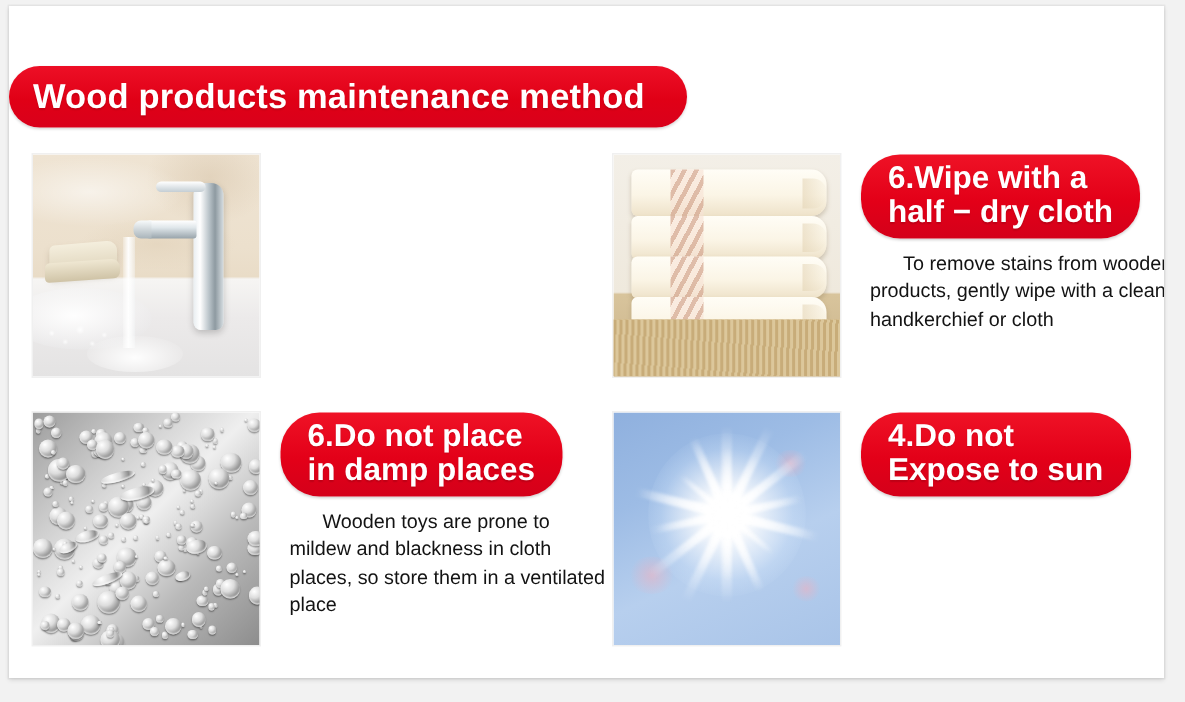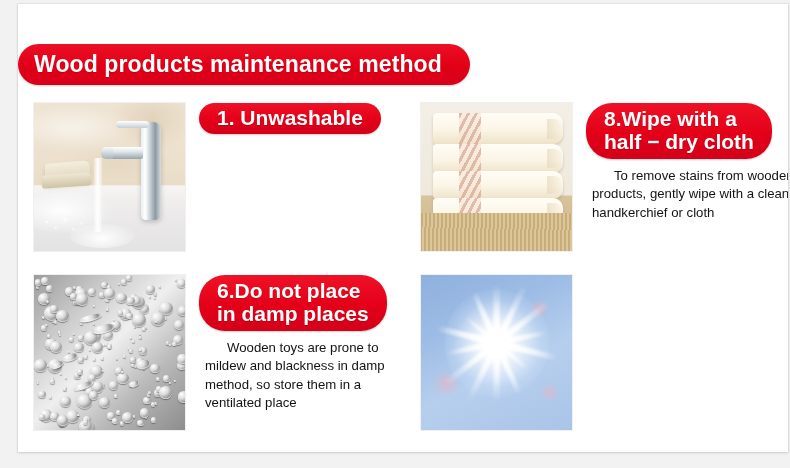--- a/index.html
+++ b/index.html
@@ -18,21 +18,21 @@
 
   
   #page {
     position: relative;
     width: 790px;
     height: 468px;
     background: #f2f2f2;
   }
   #card {
     position: absolute;
-    left: 18px;
+    left: 6px;
     top: 4px;
     width: 770px;
     height: 448px;
     background: #ffffff;
     box-shadow: 0 1px 3px rgba(0,0,0,0.13), 0 0 0 1px rgba(0,0,0,0.045);
     overflow: hidden;
   }
 
   
   #title-banner {
@@ -266,23 +266,20 @@
           <div class="soap2"></div>
           <div class="spout-body"></div>
           <div class="spout-arm"></div>
           <div class="handle"></div>
           <div class="stream"></div>
           <div class="splash"></div>
           <div class="bubbles"></div>
         </div>
       </div>
       <div class="body">
-        <div class="badge">
-          <span class="btxt">1. Unwashable</span>
-        </div>
       </div>
     </div>
 
     <div class="panel" style="left:403px; top:99px; width:383px; height:152px;">
       <div class="thumb">
         <div class="img-towels">
           <div class="towel t1">
             <div class="band"></div>
             <div class="fold"></div>
           </div>
@@ -296,21 +293,21 @@
           </div>
           <div class="towel t4">
             <div class="band"></div>
             <div class="fold"></div>
           </div>
           <div class="mat"></div>
         </div>
       </div>
       <div class="body">
         <div class="badge two-line">
-          <span class="btxt">8.Wipe with a
+          <span class="btxt">6.Wipe with a
 half − dry cloth</span>
         </div>
         <div class="p-wrap tight">
           <p class="para">To remove stains from wooden products, gently wipe with a clean handkerchief or cloth</p>
         </div>
       </div>
     </div>
 
     <div class="panel" style="left:16px; top:271px; width:383px; height:158px;">
       <div class="thumb" style="height:155px;">
@@ -513,21 +510,21 @@
             <div class="d" style="width: 13.2px; height: 6.1px; left: 11%; top: 55.9%; border-radius: 50%; transform: rotate(-24.5deg);"></div>
             <div class="d" style="width: 21.1px; height: 6px; left: 26.1%; top: 69.7%; border-radius: 50%; transform: rotate(-20.5deg);"></div>
           </div>
       </div>
       <div class="body">
         <div class="badge two-line">
           <span class="btxt">6.Do not place
 in damp places</span>
         </div>
         <div class="p-wrap tight">
-          <p class="para">Wooden toys are prone to mildew and blackness in damp method, so store them in a ventilated place</p>
+          <p class="para">Wooden toys are prone to mildew and blackness in cloth places, so store them in a ventilated place</p>
         </div>
       </div>
     </div>
 
     <div class="panel" style="left:403px; top:271px; width:383px; height:158px;">
       <div class="thumb" style="height:155px;">
         <div class="img-sun" id="sun">
           <div class="flare" style="left:6%; top:62%; width:22%; height:16%;"></div>
           <div class="flare" style="left:70%; top:16%; width:16%; height:12%;"></div>
           <div class="flare" style="left:78%; top:70%; width:14%; height:11%;"></div>
@@ -542,17 +539,21 @@
             <div class="ray" style="height: 90px; margin-top: -45px; width: 4px; margin-left: -2px; transform: rotate(180deg);"></div>
             <div class="ray" style="height: 128px; margin-top: -64px; width: 6px; margin-left: -3px; transform: rotate(206deg);"></div>
             <div class="ray" style="height: 86px; margin-top: -43px; width: 4px; margin-left: -2px; transform: rotate(232deg);"></div>
             <div class="ray" style="height: 104px; margin-top: -52px; width: 5px; margin-left: -2.5px; transform: rotate(258deg);"></div>
             <div class="ray" style="height: 120px; margin-top: -60px; width: 5px; margin-left: -2.5px; transform: rotate(284deg);"></div>
             <div class="ray" style="height: 78px; margin-top: -39px; width: 3px; margin-left: -1.5px; transform: rotate(310deg);"></div>
             <div class="ray" style="height: 110px; margin-top: -55px; width: 5px; margin-left: -2.5px; transform: rotate(336deg);"></div>
           </div>
       </div>
       <div class="body">
+        <div class="badge two-line">
+          <span class="btxt">4.Do not
+Expose to sun</span>
+        </div>
       </div>
     </div>
 
   </div>
 </div>
 
 </body></html>

